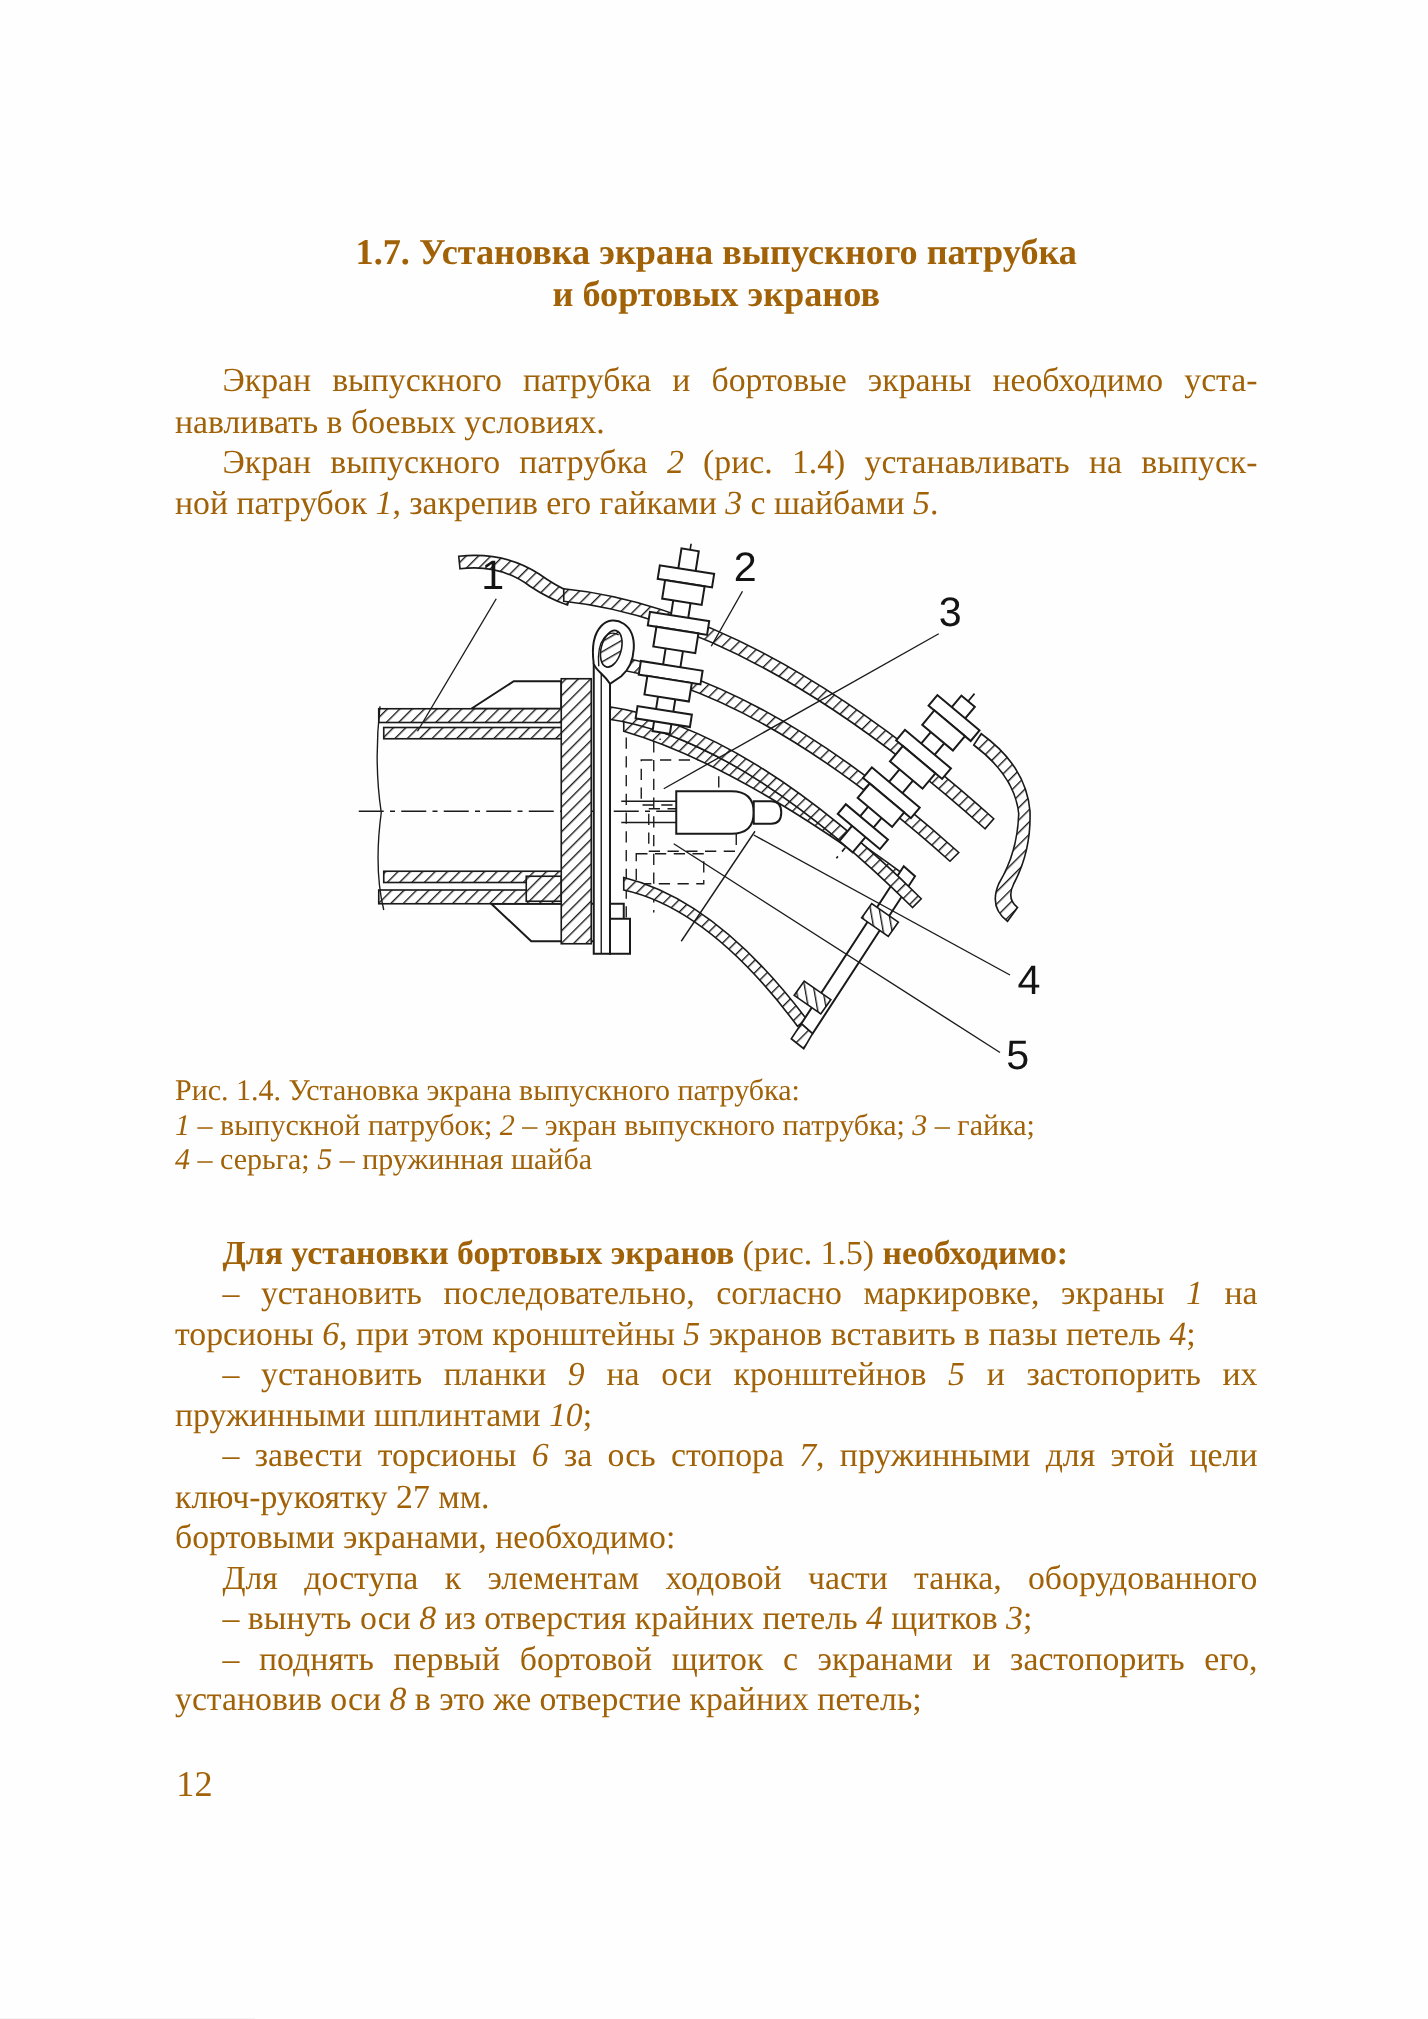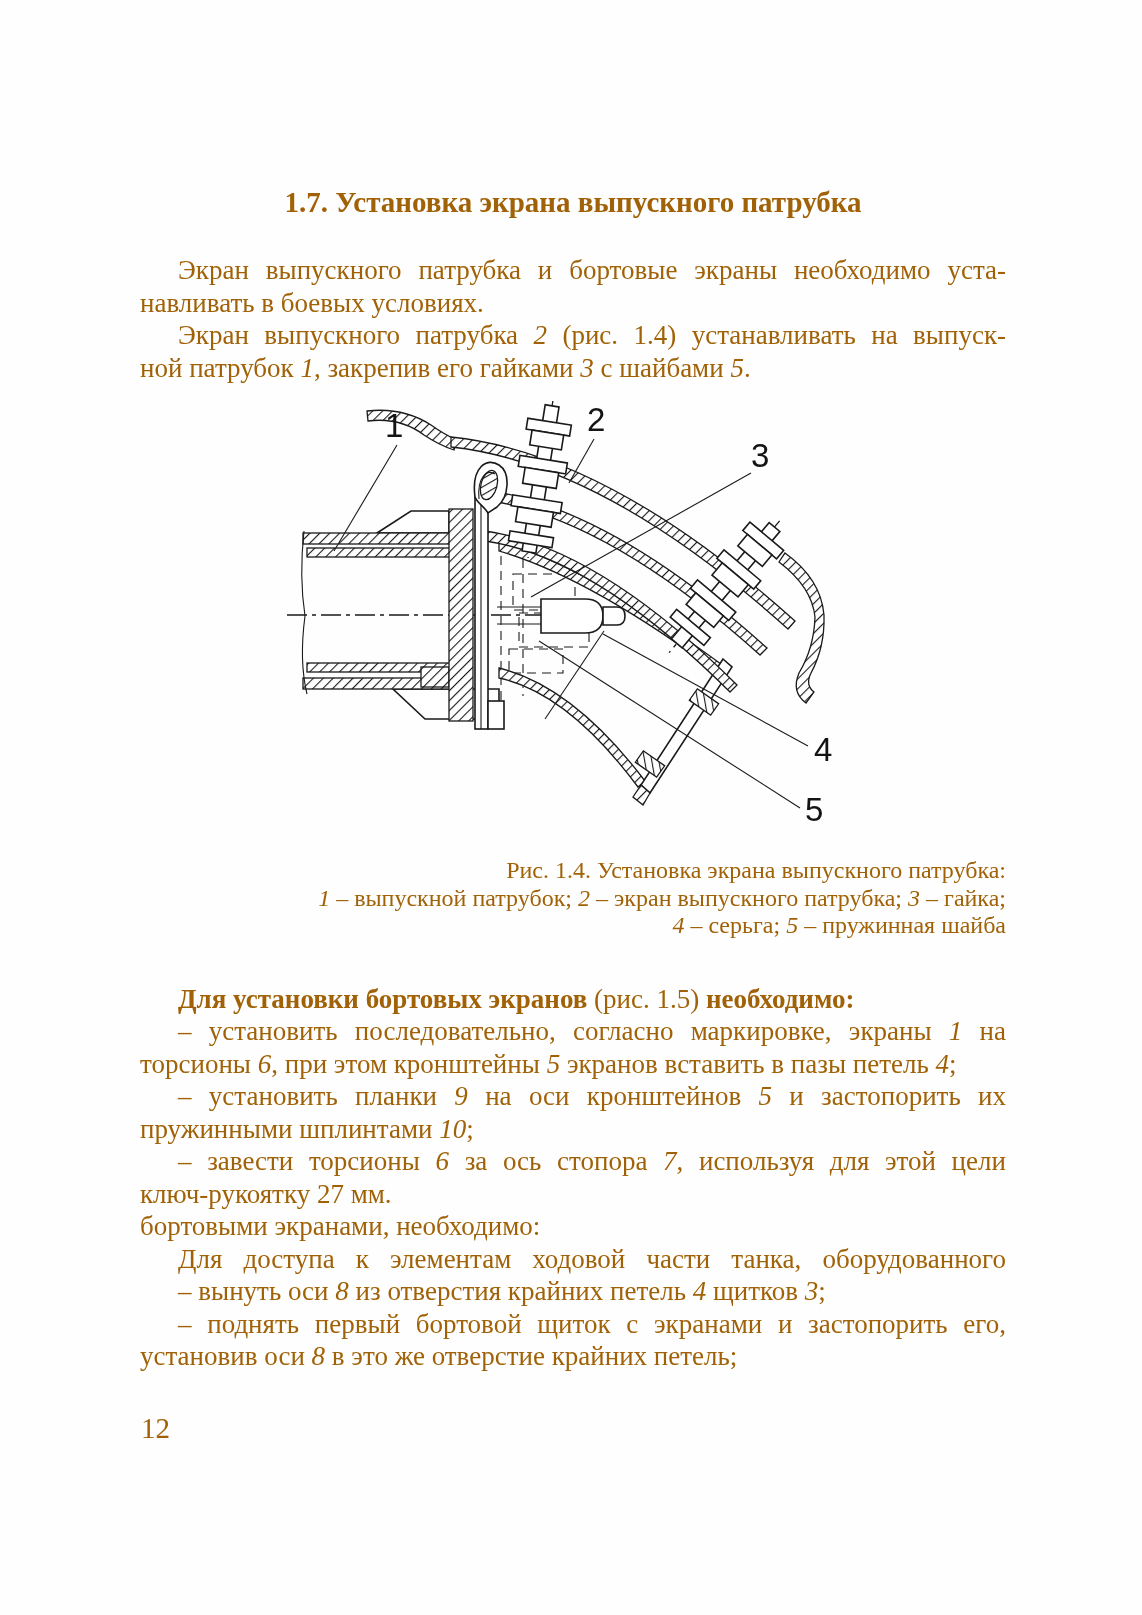--- a/index.html
+++ b/index.html
@@ -15,40 +15,41 @@
   .content{position:absolute;left:140px;top:0;width:866px;}
   .heading{margin-top:185px;font-size:29px;font-weight:bold;line-height:34px;text-align:center;}
   #body-top{margin-top:35px;}
   #body-bottom{margin-top:43px;}
   .para{font-size:27px;line-height:32.5px;}
   .tline{min-height:32.5px;}
   .tline.just{text-align:justify;text-align-last:justify;}
   .tline.last{text-align:right;text-align-last:left;}
   .tline.first{text-indent:38px;}
   figure.fig{margin:17px auto 0;width:600px;height:425px;padding:0;}
-  .caption{margin-top:31px;font-size:24px;line-height:27.5px;text-align:right;}
+  .caption{font-size:24px;line-height:27.5px;text-align:left;}
   .caption .cline{min-height:27.5px;}
   .page-number{position:absolute;left:141px;top:1412px;font-size:29px;}
   
   .ln{stroke:#1a1a1a;fill:none;stroke-width:1.6px;}
   .thin{stroke-width:1.1px;}
   .hb{fill:url(#h);stroke:#1a1a1a;stroke-width:1.3px;}
   .wb{fill:#fff;stroke:#1a1a1a;stroke-width:1.6px;}
   .dash{stroke-dasharray:9 6;}
   .cl{stroke-dasharray:20 5 4 5;stroke-width:1.3px;}
   .callout{font-family:"Liberation Sans", sans-serif;font-size:33px;fill:#141414;}
 </style>
 </head>
 <body>
 
 <div class="page">
   <div class="content">
 
     <div class="heading">
       <div>1.7. Установка экрана выпускного патрубка</div>
+      <div>и бортовых экранов</div>
     </div>
 
     <div id="body-top">
         <div class="para">
           <div class="tline just first"><span>Экран выпускного патрубка и бортовые экраны необходимо уста-</span></div>
           <div class="tline last"><span>навливать в боевых условиях.</span></div>
         </div>
         <div class="para">
           <div class="tline just first"><span>Экран выпускного патрубка </span><i>2</i><span> (рис. 1.4) устанавливать на выпуск-</span></div>
           <div class="tline last"><span>ной патрубок </span><i>1</i><span>, закрепив его гайками </span><i>3</i><span> с шайбами </span><i>5</i><span>.</span></div>
@@ -172,21 +173,21 @@
         </div>
         <div class="para">
           <div class="tline just first"><span>– установить последовательно, согласно маркировке, экраны </span><i>1</i><span> на</span></div>
           <div class="tline last"><span>торсионы </span><i>6</i><span>, при этом кронштейны </span><i>5</i><span> экранов вставить в пазы петель </span><i>4</i><span>;</span></div>
         </div>
         <div class="para">
           <div class="tline just first"><span>– установить планки </span><i>9</i><span> на оси кронштейнов </span><i>5</i><span> и застопорить их</span></div>
           <div class="tline last"><span>пружинными шплинтами </span><i>10</i><span>;</span></div>
         </div>
         <div class="para">
-          <div class="tline just first"><span>– завести торсионы </span><i>6</i><span> за ось стопора </span><i>7</i><span>, используя для этой цели</span></div>
+          <div class="tline just first"><span>– завести торсионы </span><i>6</i><span> за ось стопора </span><i>7</i><span>, пружинными для этой цели</span></div>
           <div class="tline last"><span>ключ-рукоятку 27 мм.</span></div>
         </div>
         <div class="para">
           <div class="tline last"><span>бортовыми экранами, необходимо:</span></div>
           <div class="tline just first"><span>Для доступа к элементам ходовой части танка, оборудованного</span></div>
         </div>
         <div class="para">
           <div class="tline last first"><span>– вынуть оси </span><i>8</i><span> из отверстия крайних петель </span><i>4</i><span> щитков </span><i>3</i><span>;</span></div>
         </div>
         <div class="para">

